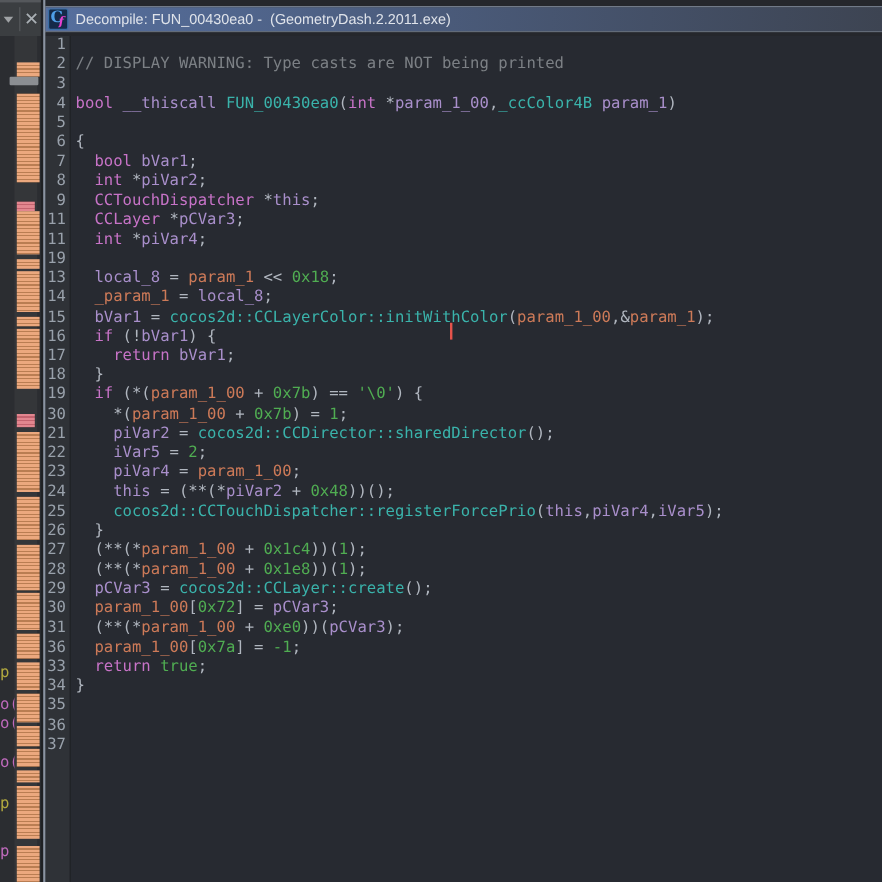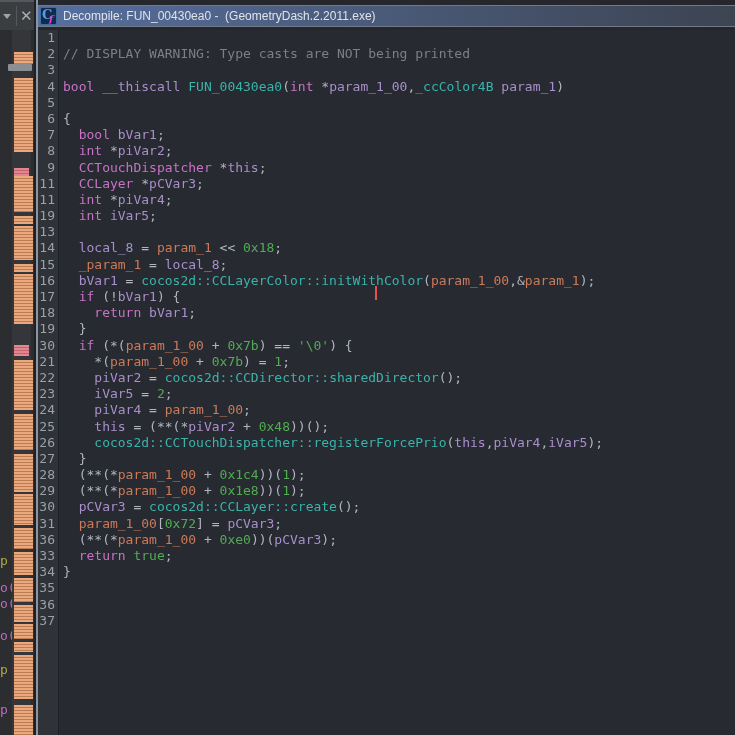--- a/index.html
+++ b/index.html
@@ -161,41 +161,41 @@
           <div class="cl"><span class="com">// DISPLAY WARNING: Type casts are NOT being printed</span></div>
           <div class="cl"></div>
           <div class="cl"><span class="kw">bool</span><span class="pl"> </span><span class="v">__thiscall</span><span class="pl"> </span><span class="fn">FUN_00430ea0</span><span class="pl">(</span><span class="kw">int</span><span class="pl"> *</span><span class="v">param_1_00</span><span class="pl">,</span><span class="fn">_ccColor4B</span><span class="pl"> </span><span class="v">param_1</span><span class="pl">)</span></div>
           <div class="cl"></div>
           <div class="cl"><span class="pl">{</span></div>
           <div class="cl"><span class="pl">  </span><span class="kw">bool</span><span class="pl"> </span><span class="v">bVar1</span><span class="pl">;</span></div>
           <div class="cl"><span class="pl">  </span><span class="kw">int</span><span class="pl"> *</span><span class="v">piVar2</span><span class="pl">;</span></div>
           <div class="cl"><span class="pl">  </span><span class="kw">CCTouchDispatcher</span><span class="pl"> *</span><span class="v">this</span><span class="pl">;</span></div>
           <div class="cl"><span class="pl">  </span><span class="kw">CCLayer</span><span class="pl"> *</span><span class="v">pCVar3</span><span class="pl">;</span></div>
           <div class="cl"><span class="pl">  </span><span class="kw">int</span><span class="pl"> *</span><span class="v">piVar4</span><span class="pl">;</span></div>
-          <div class="cl"><span class="pl">  </span><span class="kw">int</span><span class="pl"> </span><span class="v">iVar5</span><span class="pl">;</span></div>
           <div class="cl"></div>
           <div class="cl"><span class="pl">  </span><span class="v">local_8</span><span class="pl"> = </span><span class="p">param_1</span><span class="pl"> &lt;&lt; </span><span class="n">0x18</span><span class="pl">;</span></div>
           <div class="cl"><span class="pl">  </span><span class="p">_param_1</span><span class="pl"> = </span><span class="v">local_8</span><span class="pl">;</span></div>
           <div class="cl"><span class="pl">  </span><span class="v">bVar1</span><span class="pl"> = </span><span class="fn">cocos2d::CCLayerColor::initWit</span><span class="cur"></span><span class="fn">hColor</span><span class="pl">(</span><span class="p">param_1_00</span><span class="pl">,&amp;</span><span class="p">param_1</span><span class="pl">);</span></div>
           <div class="cl"><span class="pl">  </span><span class="kw">if</span><span class="pl"> (!</span><span class="v">bVar1</span><span class="pl">) {</span></div>
           <div class="cl"><span class="pl">    </span><span class="kw">return</span><span class="pl"> </span><span class="v">bVar1</span><span class="pl">;</span></div>
           <div class="cl"><span class="pl">  }</span></div>
           <div class="cl"><span class="pl">  </span><span class="kw">if</span><span class="pl"> (*(</span><span class="p">param_1_00</span><span class="pl"> + </span><span class="n">0x7b</span><span class="pl">) == </span><span class="n">'\0'</span><span class="pl">) {</span></div>
           <div class="cl"><span class="pl">    *(</span><span class="p">param_1_00</span><span class="pl"> + </span><span class="n">0x7b</span><span class="pl">) = </span><span class="n">1</span><span class="pl">;</span></div>
           <div class="cl"><span class="pl">    </span><span class="v">piVar2</span><span class="pl"> = </span><span class="fn">cocos2d::CCDirector::sharedDirector</span><span class="pl">();</span></div>
           <div class="cl"><span class="pl">    </span><span class="v">iVar5</span><span class="pl"> = </span><span class="n">2</span><span class="pl">;</span></div>
           <div class="cl"><span class="pl">    </span><span class="v">piVar4</span><span class="pl"> = </span><span class="p">param_1_00</span><span class="pl">;</span></div>
           <div class="cl"><span class="pl">    </span><span class="v">this</span><span class="pl"> = (**(*</span><span class="v">piVar2</span><span class="pl"> + </span><span class="n">0x48</span><span class="pl">))();</span></div>
           <div class="cl"><span class="pl">    </span><span class="fn">cocos2d::CCTouchDispatcher::registerForcePrio</span><span class="pl">(</span><span class="v">this</span><span class="pl">,</span><span class="v">piVar4</span><span class="pl">,</span><span class="v">iVar5</span><span class="pl">);</span></div>
           <div class="cl"><span class="pl">  }</span></div>
           <div class="cl"><span class="pl">  (**(*</span><span class="p">param_1_00</span><span class="pl"> + </span><span class="n">0x1c4</span><span class="pl">))(</span><span class="n">1</span><span class="pl">);</span></div>
           <div class="cl"><span class="pl">  (**(*</span><span class="p">param_1_00</span><span class="pl"> + </span><span class="n">0x1e8</span><span class="pl">))(</span><span class="n">1</span><span class="pl">);</span></div>
           <div class="cl"><span class="pl">  </span><span class="v">pCVar3</span><span class="pl"> = </span><span class="fn">cocos2d::CCLayer::create</span><span class="pl">();</span></div>
           <div class="cl"><span class="pl">  </span><span class="p">param_1_00</span><span class="pl">[</span><span class="n">0x72</span><span class="pl">] = </span><span class="v">pCVar3</span><span class="pl">;</span></div>
           <div class="cl"><span class="pl">  (**(*</span><span class="p">param_1_00</span><span class="pl"> + </span><span class="n">0xe0</span><span class="pl">))(</span><span class="v">pCVar3</span><span class="pl">);</span></div>
+          <div class="cl"><span class="pl">  </span><span class="p">param_1_00</span><span class="pl">[</span><span class="n">0x7a</span><span class="pl">] = </span><span class="n">-1</span><span class="pl">;</span></div>
           <div class="cl"><span class="pl">  </span><span class="kw">return</span><span class="pl"> </span><span class="n">true</span><span class="pl">;</span></div>
           <div class="cl"><span class="pl">}</span></div>
           <div class="cl"></div>
         </div>
     </div>
   </div>
 
 </div>
 
 </body></html>

